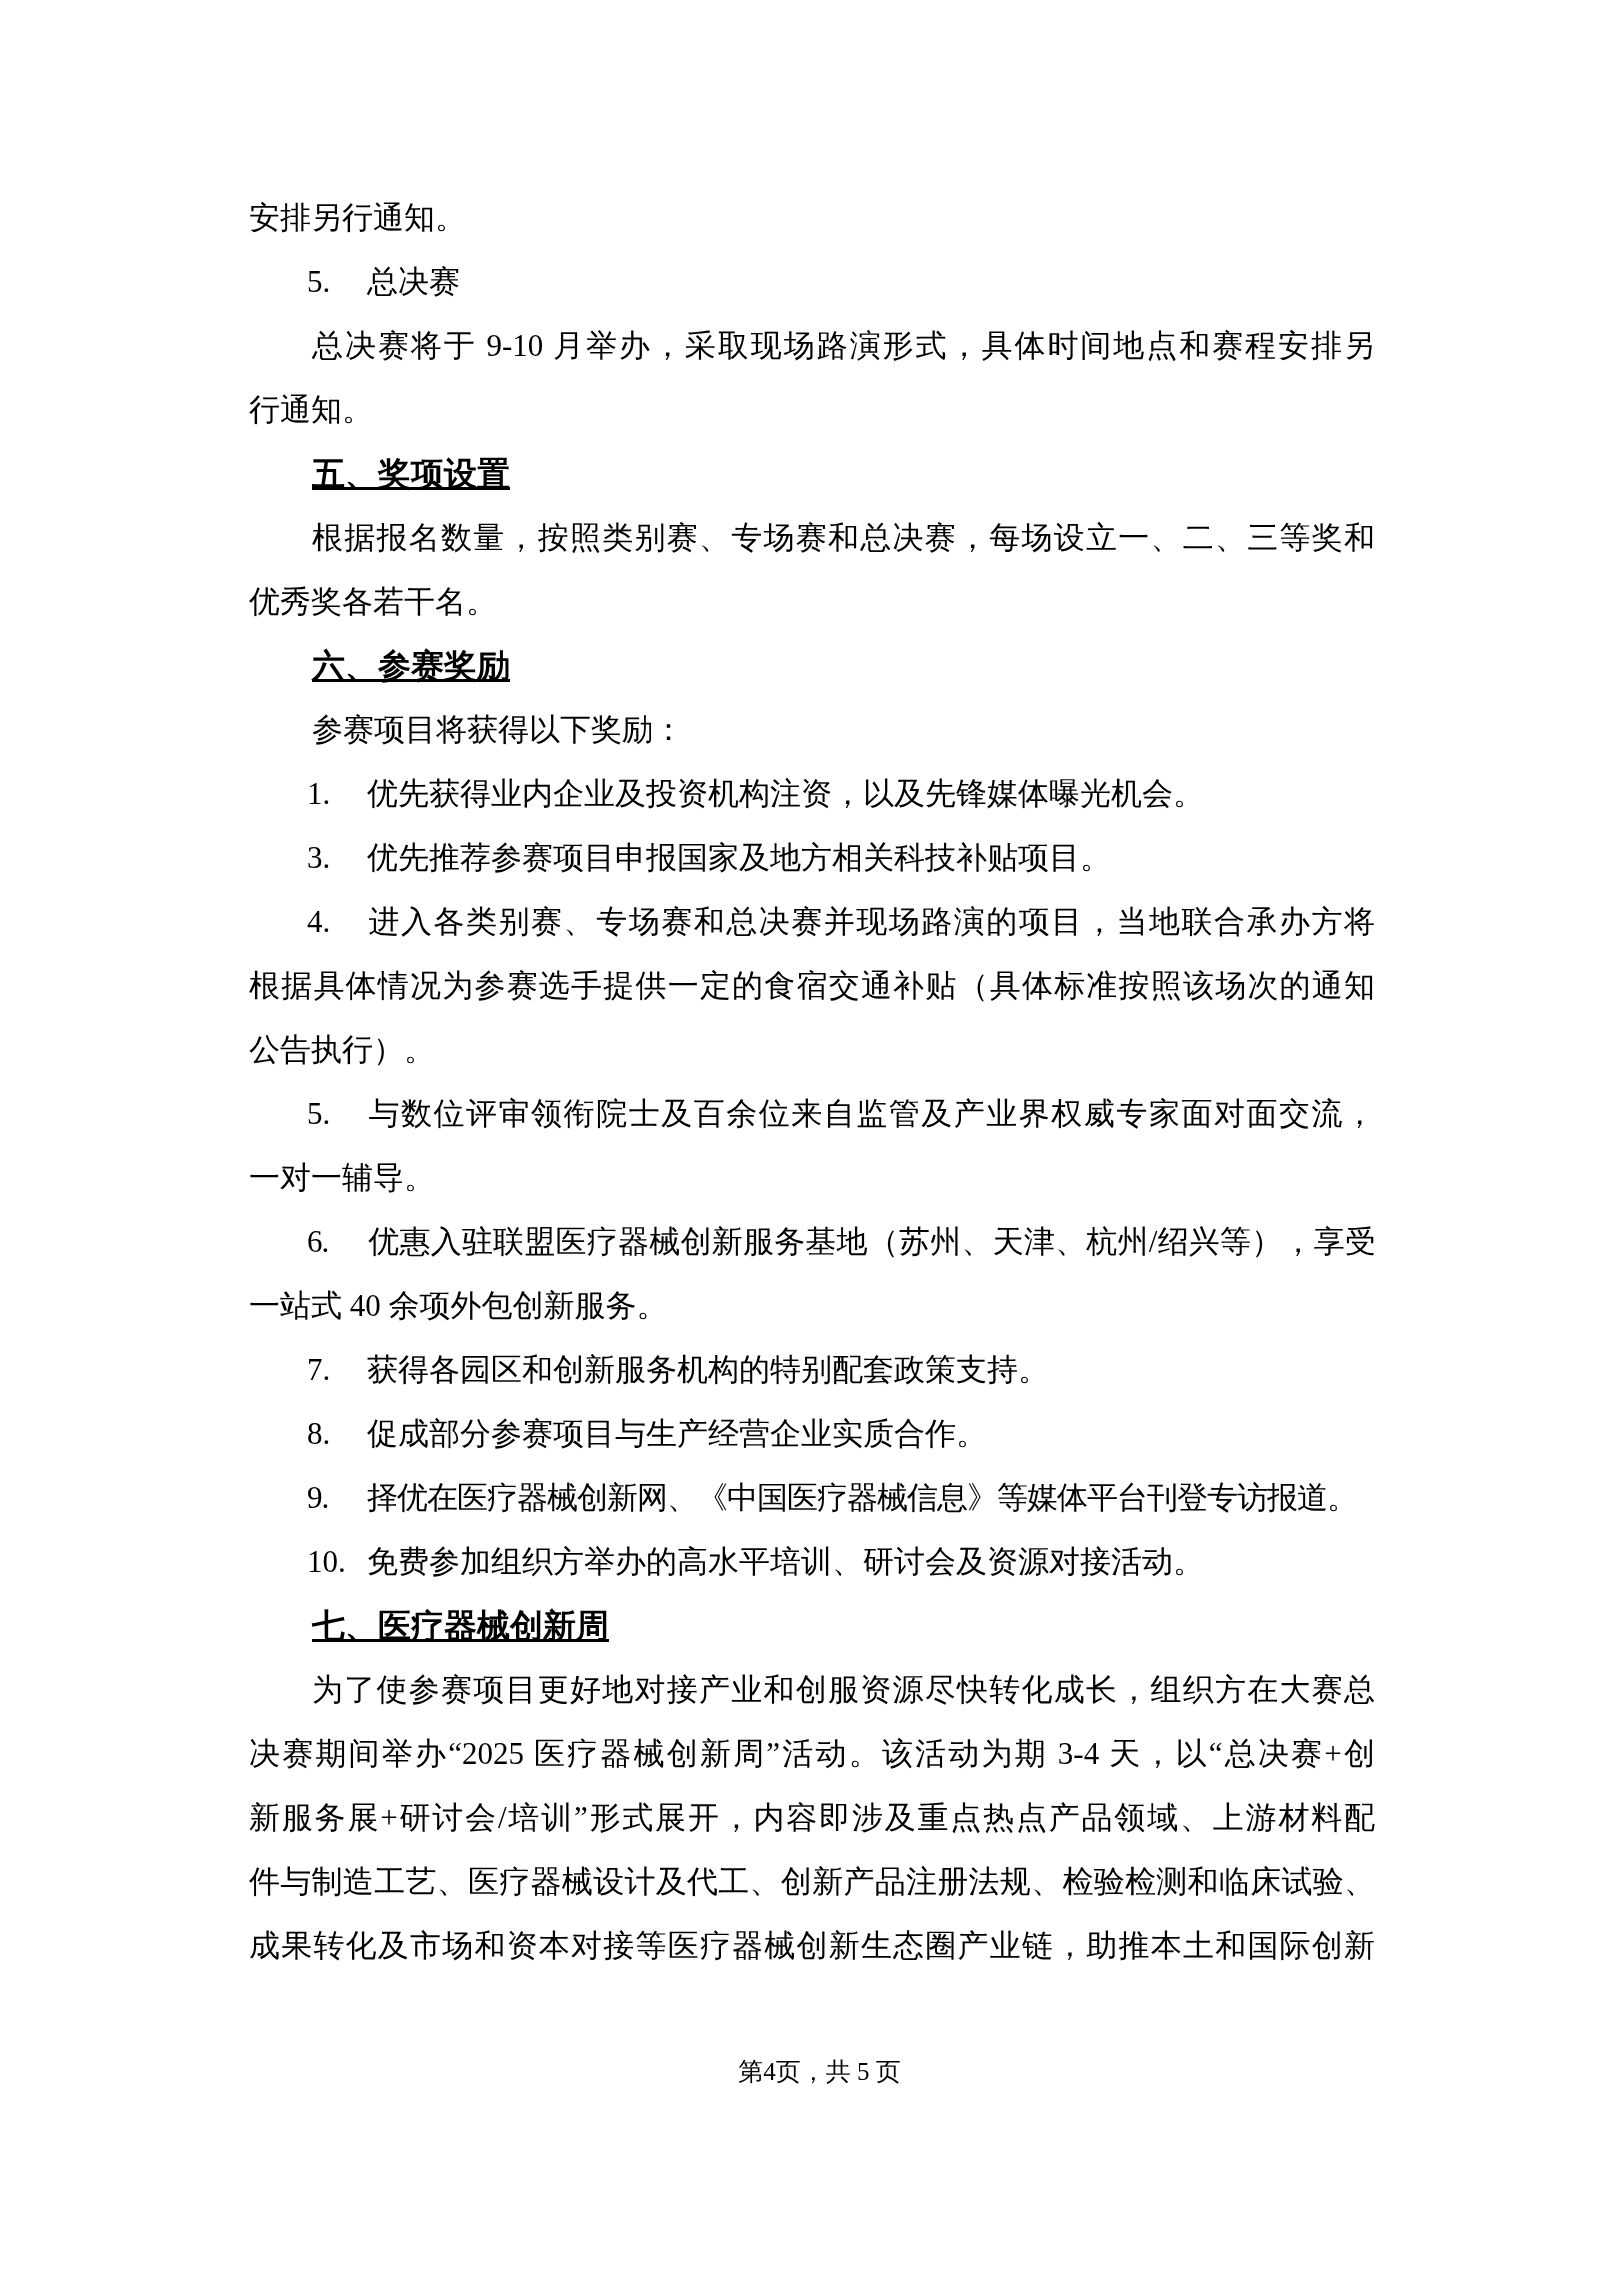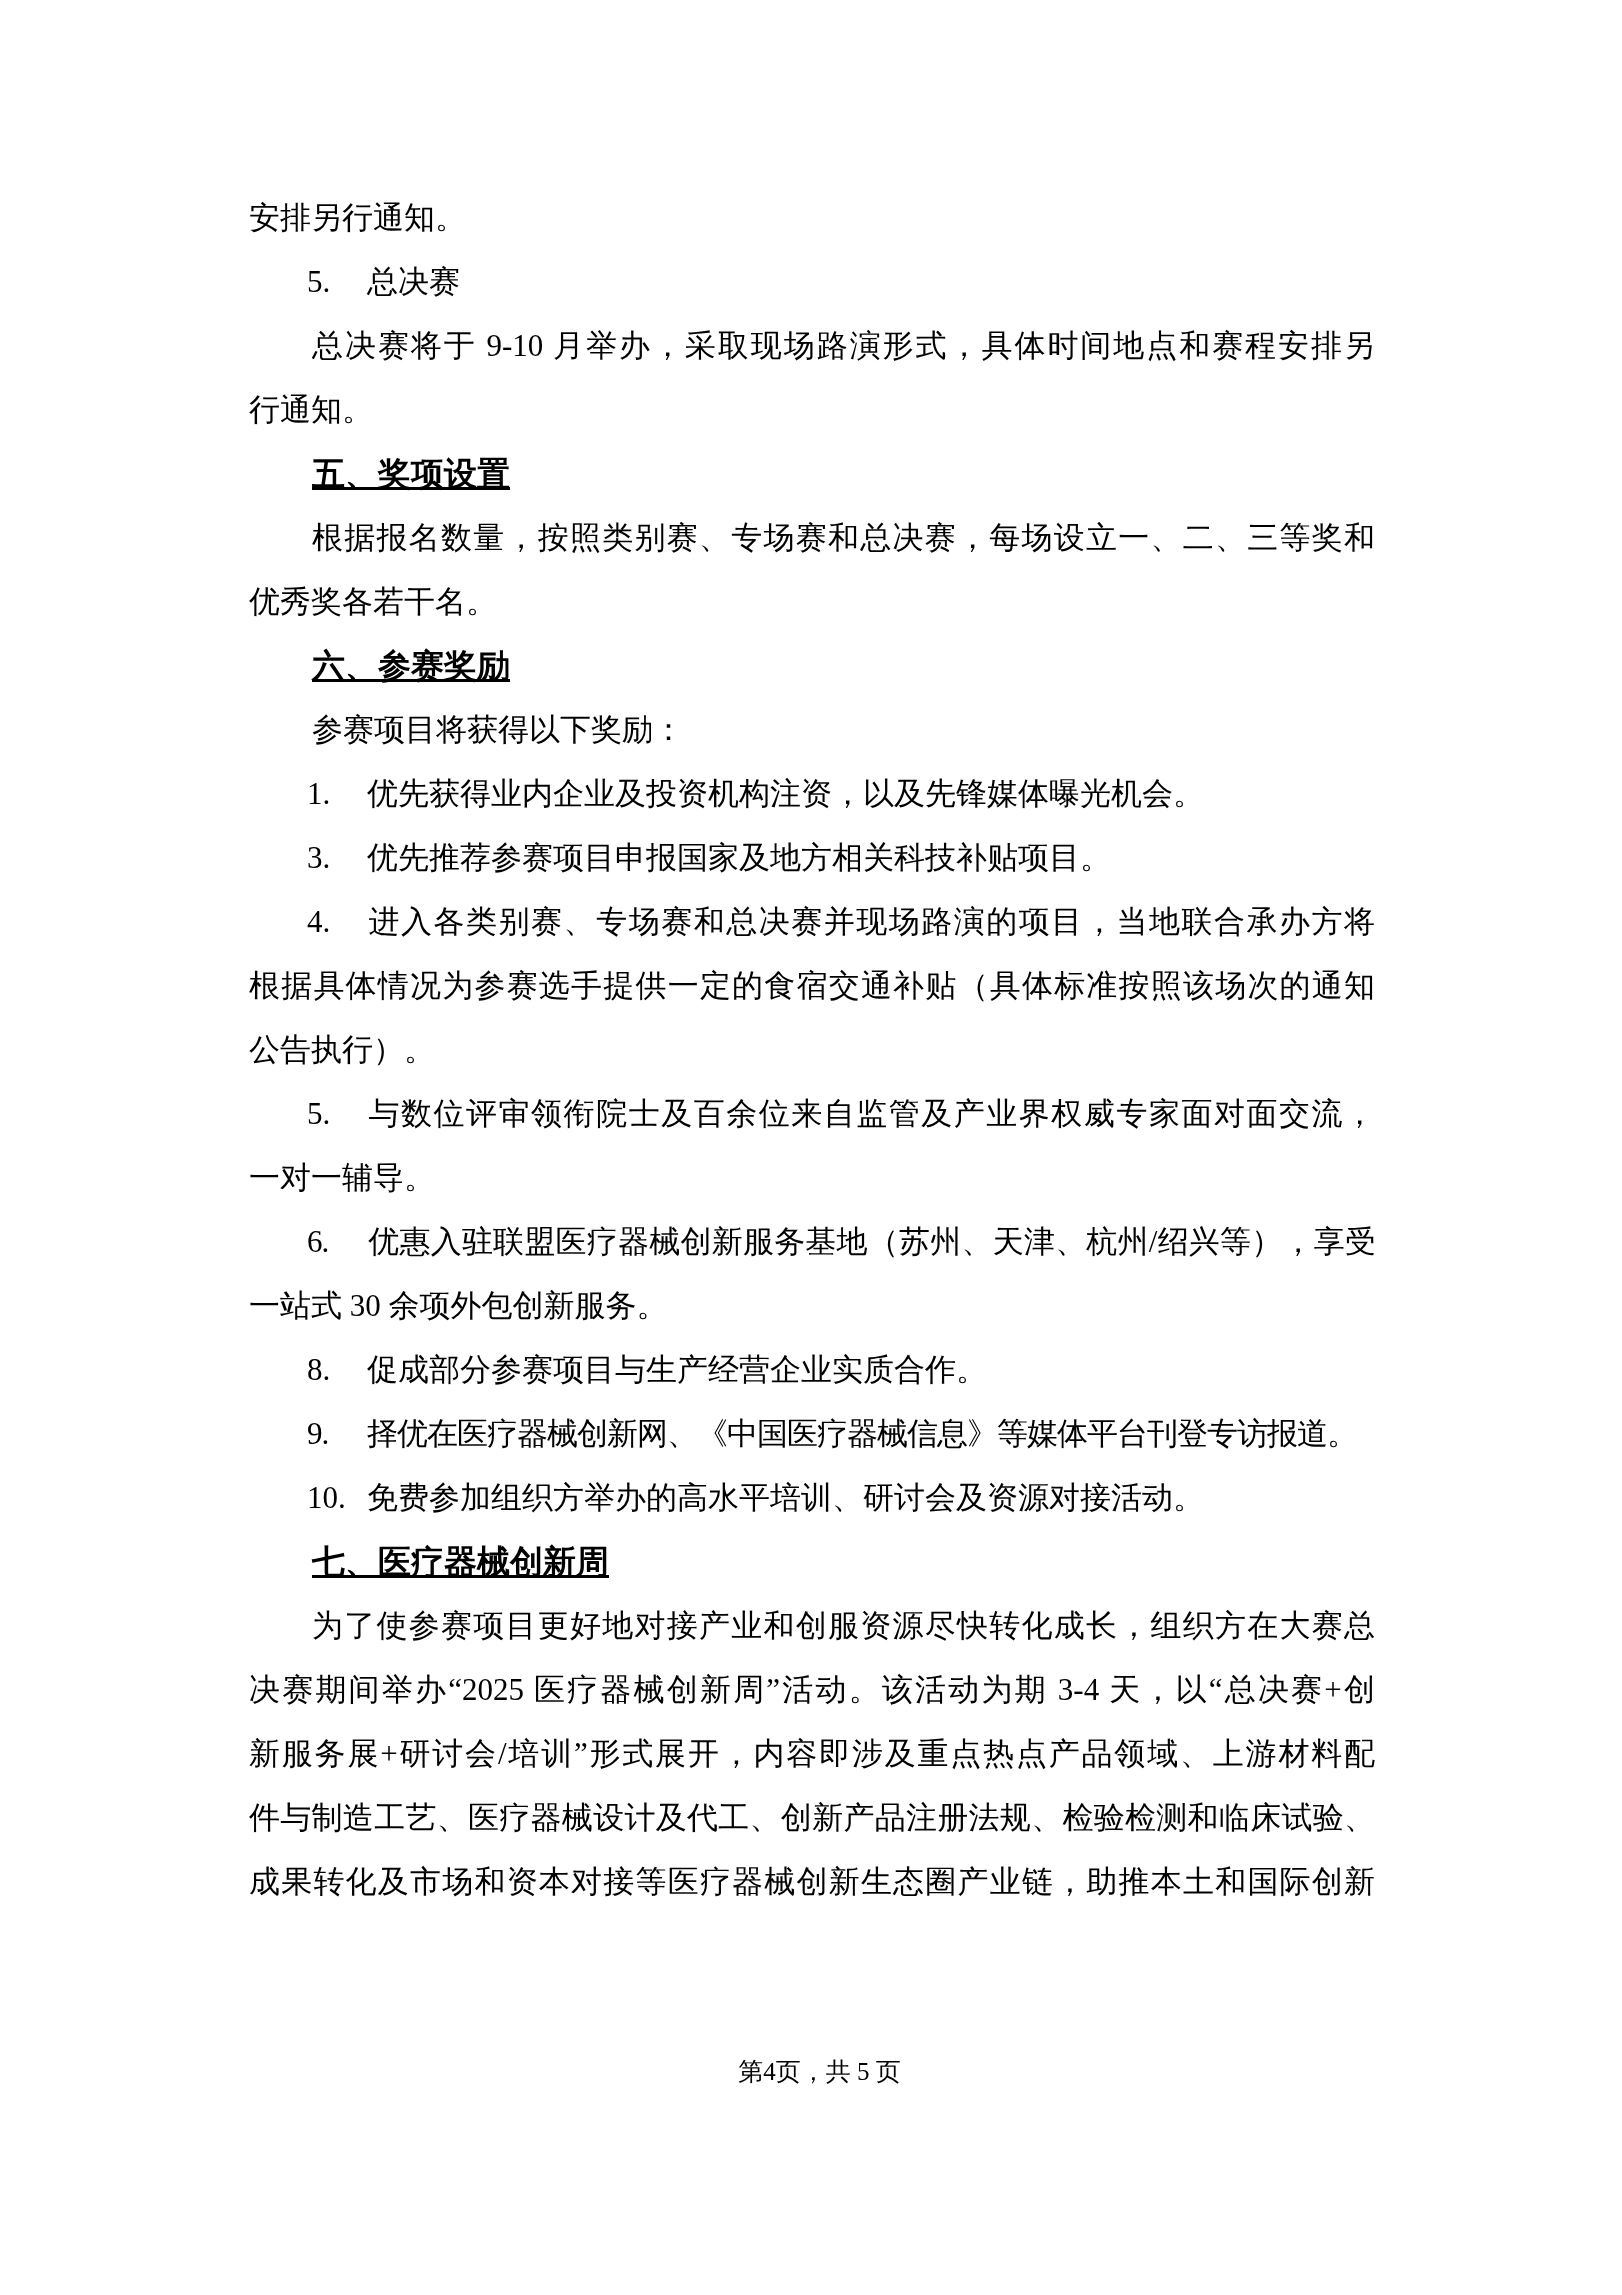--- a/index.html
+++ b/index.html
@@ -77,22 +77,25 @@
     <div class="line">公告执行）。</div>
 
     <div class="line li jfull">
       <span class="num">5.</span><span>与数位评审领衔院士及百余位来自监管及产业界权威专家面对面交流，</span>
     </div>
     <div class="line">一对一辅导。</div>
 
     <div class="line li jfull sq">
       <span class="num">6.</span><span>优惠入驻联盟医疗器械创新服务基地（苏州、天津、杭州/绍兴等），享受</span>
     </div>
-    <div class="line">一站式 30 余项外包创新服务。</div>
+    <div class="line">一站式 40 余项外包创新服务。</div>
 
+    <div class="line li">
+      <span class="num">7.</span><span>获得各园区和创新服务机构的特别配套政策支持。</span>
+    </div>
 
     <div class="line li">
       <span class="num">8.</span><span>促成部分参赛项目与生产经营企业实质合作。</span>
     </div>
 
     <div class="line li sq">
       <span class="num">9.</span><span>择优在医疗器械创新网、《中国医疗器械信息》等媒体平台刊登专访报道。</span>
     </div>
 
     <div class="line li">

